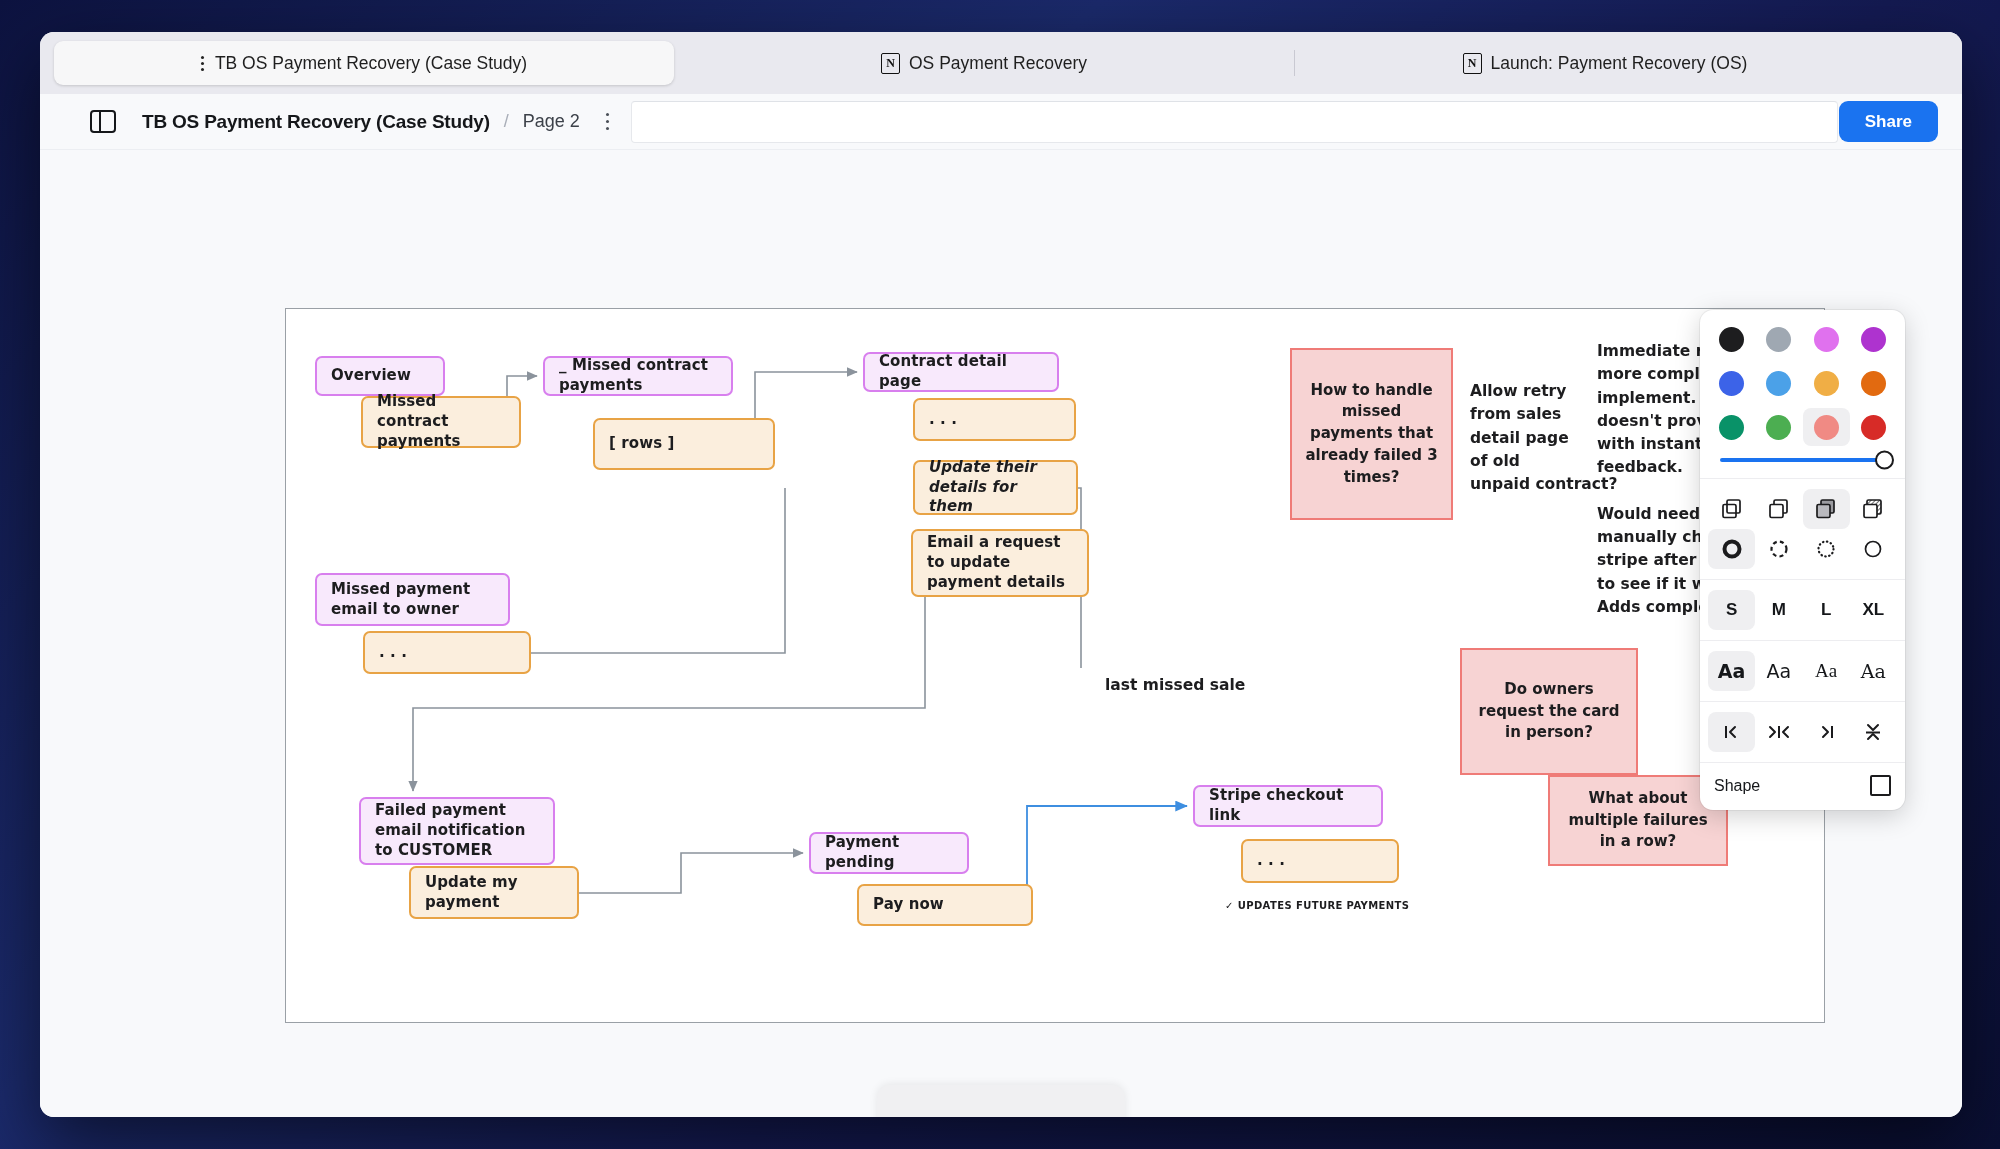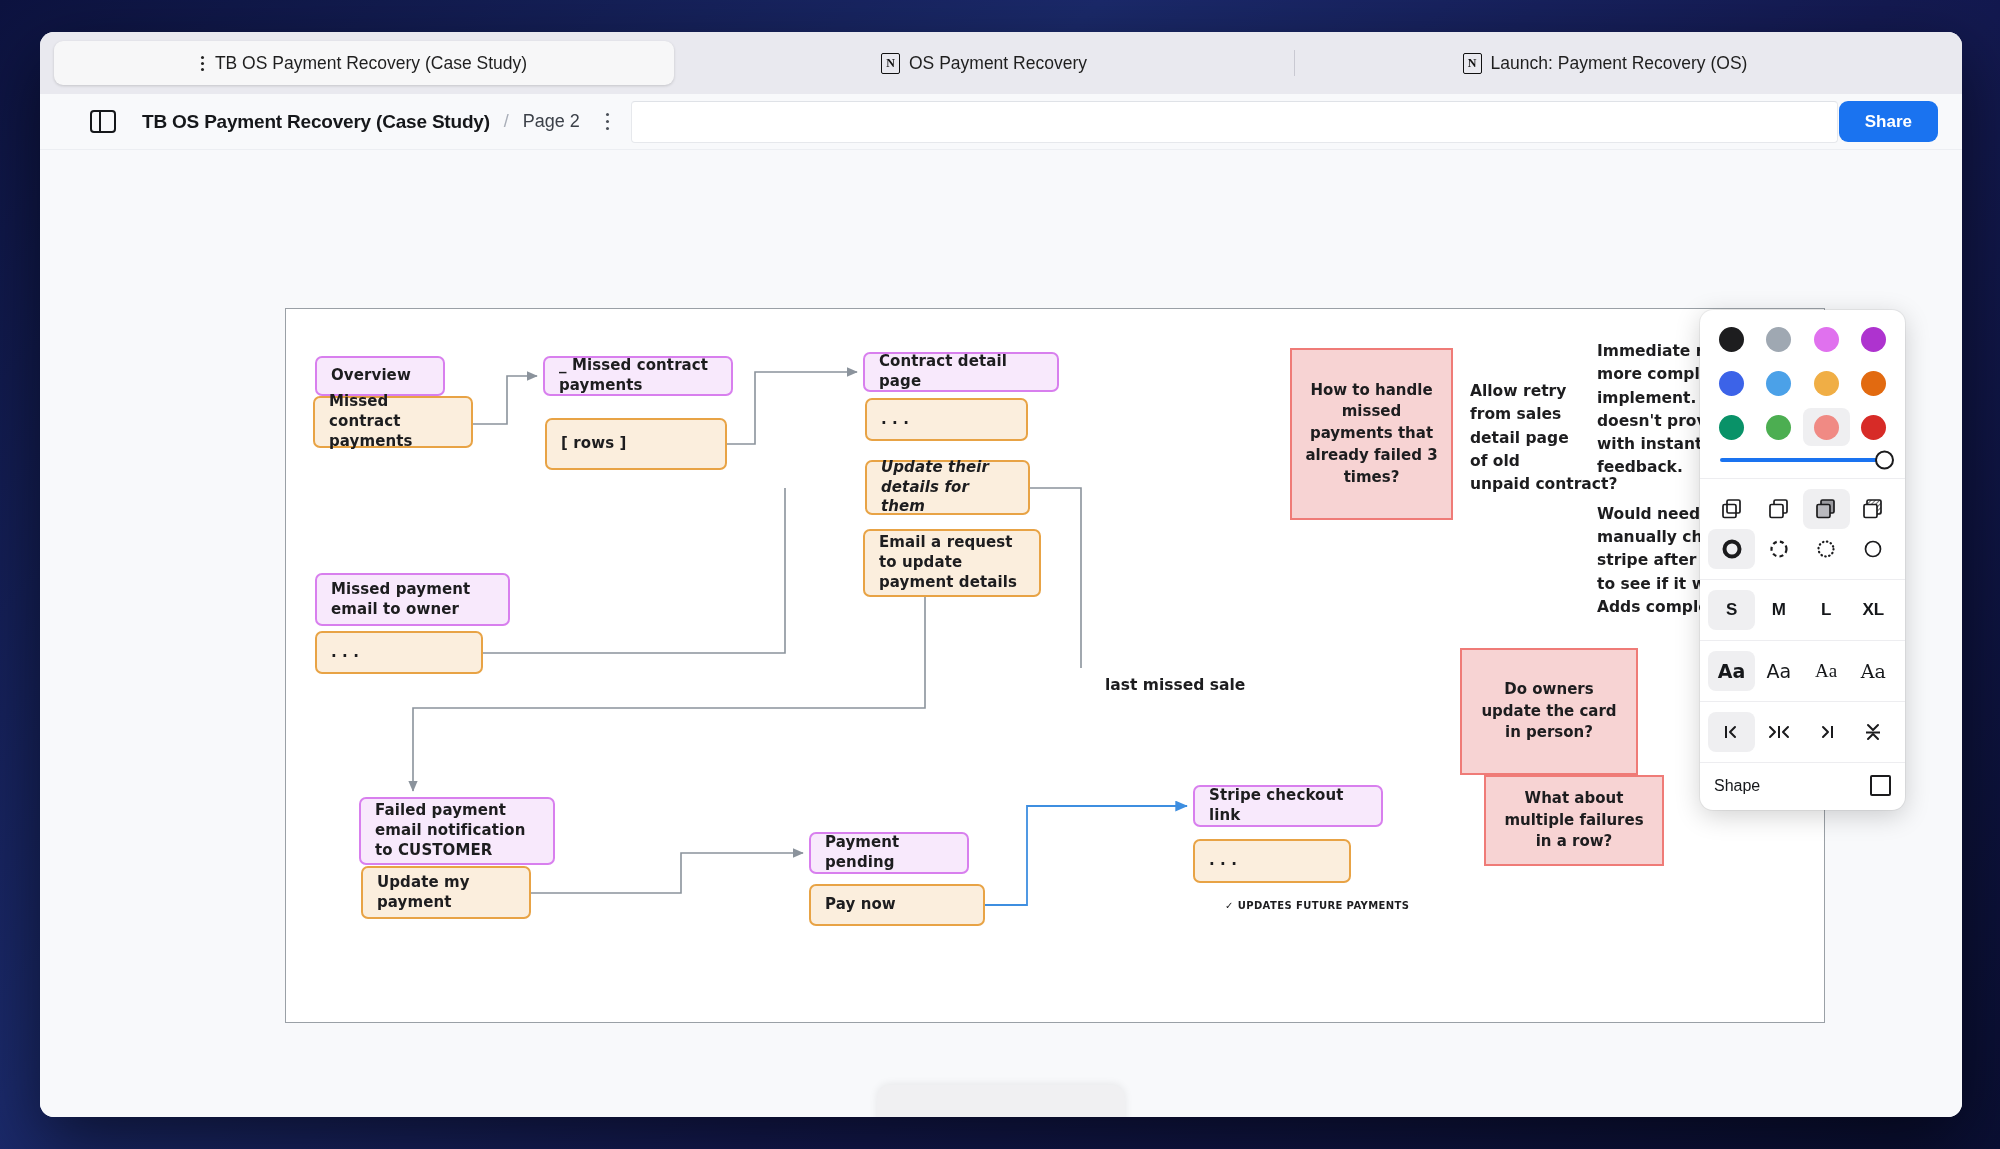--- a/index.html
+++ b/index.html
@@ -126,21 +126,21 @@
     font-family: "DejaVu Sans", sans-serif;
     font-weight: bold;
     font-size: 15px;
     line-height: 1.32;
     color: #1d1d1f;
     display: flex; align-items: center;
     padding: 8px 14px;
     letter-spacing: .1px;
   }
   .node.purple { background: #f8e9fc; border-color: #d87fee; }
-  .node.orange { background: #fbeedd; border-color: #eba martin; }
+  .node.orange { background: #fbeedd; border-color: #eba martin; margin-left: 48px; }
   .node.orange { background: #fbeedd; border-color: #e8a345; }
   .sticky {
     position: absolute;
     background: #f7d3d3; border: 2px solid #ef7b77;
     border-radius: 0;
     font-family: "DejaVu Sans", sans-serif;
     font-weight: bold; font-size: 15px; line-height: 1.45;
     color: #1d1d1f; text-align: center;
     display: flex; align-items: center; justify-content: center;
     padding: 10px;
@@ -339,23 +339,23 @@
           <div class="node purple" style="left: 908px; top: 477px; width: 190px; height: 42px;">
             <span>Stripe checkout link</span>
           </div>
           <div class="node orange" style="left: 908px; top: 531px; width: 158px; height: 44px;">
             <span>. . .</span>
           </div>
           <div class="sticky" style="left: 1005px; top: 40px; width: 163px; height: 172px;">
             <span>How to handle missed payments that already failed 3 times?</span>
           </div>
           <div class="sticky" style="left: 1175px; top: 340px; width: 178px; height: 127px;">
-            <span>Do owners update the card in person?</span>
-          </div>
-          <div class="sticky" style="left: 1199px; top: 467px; width: 180px; height: 91px;">
+            <span>Do owners request the card in person?</span>
+          </div>
+          <div class="sticky" style="left: 1263px; top: 467px; width: 180px; height: 91px;">
             <span>What about multiple failures in a row?</span>
           </div>
           <div class="freetext" style="left: 1185px; top: 72px;">Allow retry
 from sales
 detail page
 of old
 unpaid contract?</div>
           <div class="freetext" style="left: 1312px; top: 32px;">Immediate retry is
 more complicated to
 implement. Stripe

